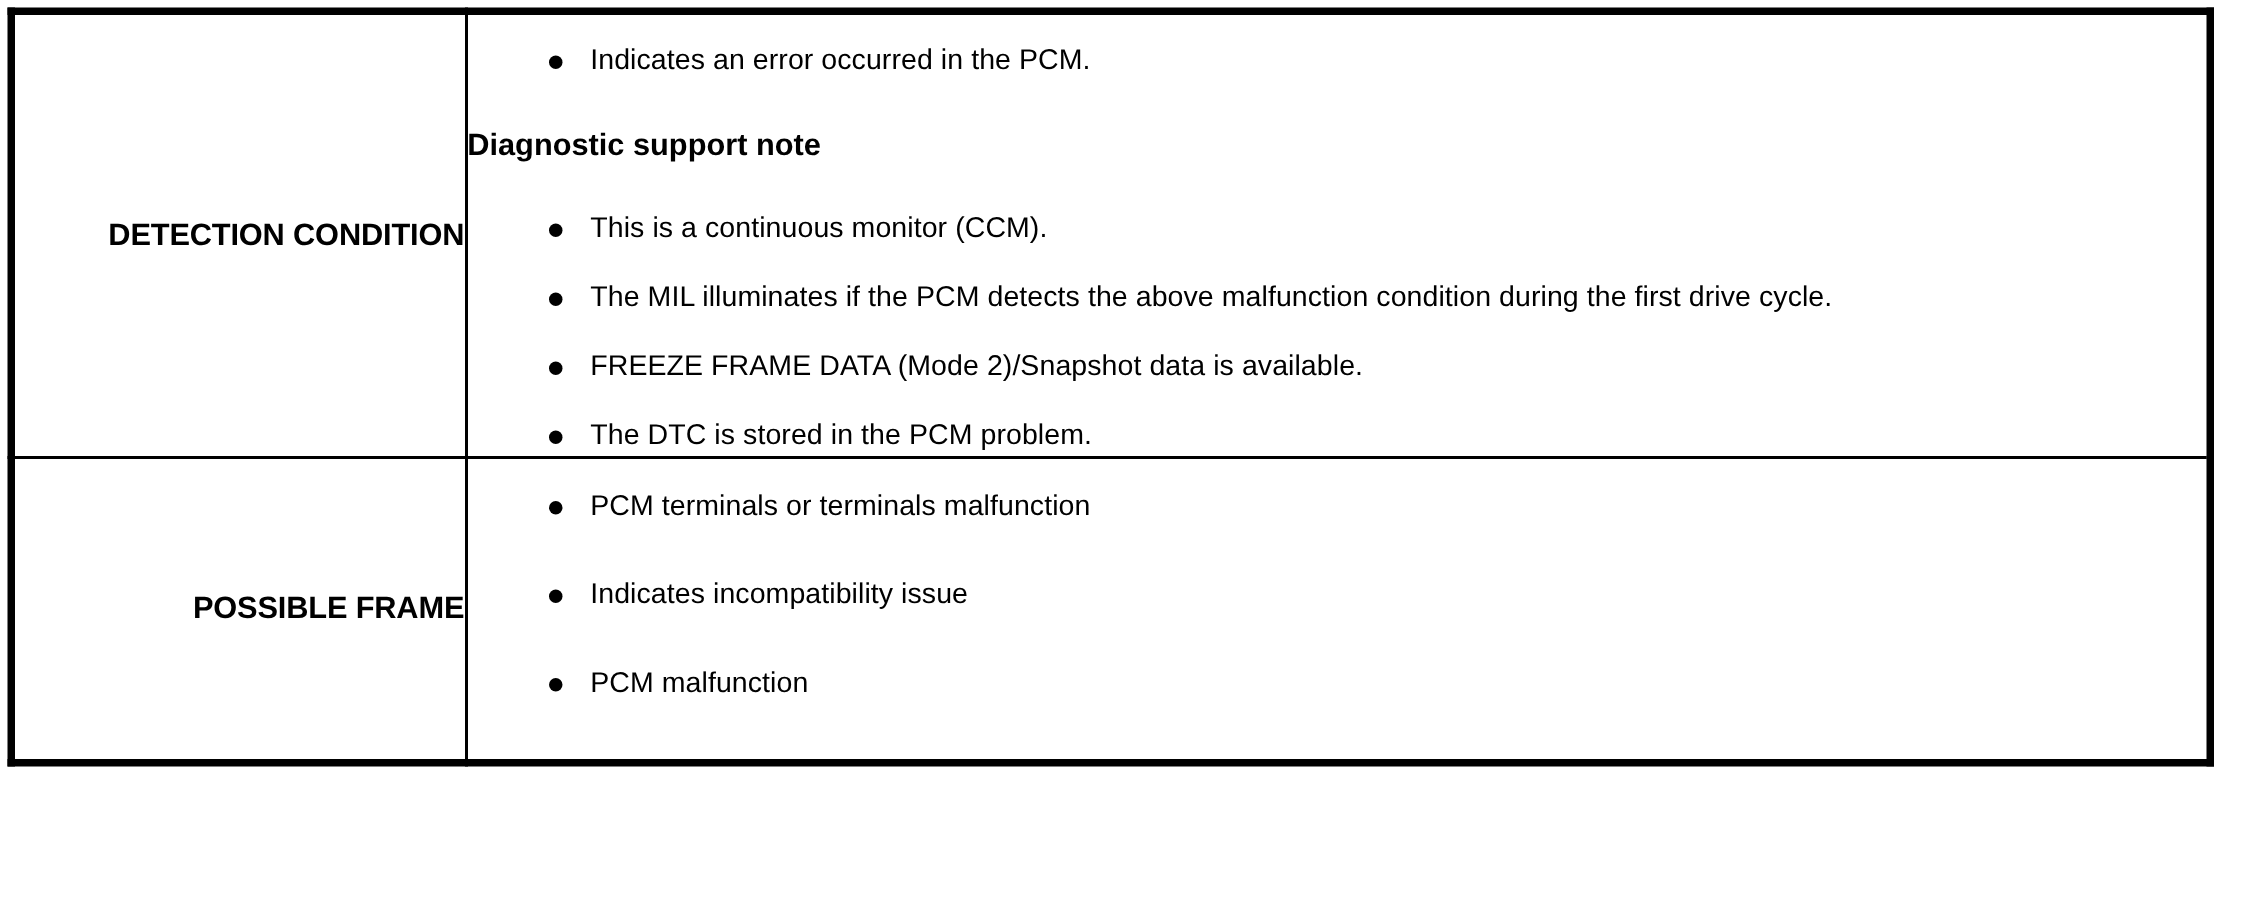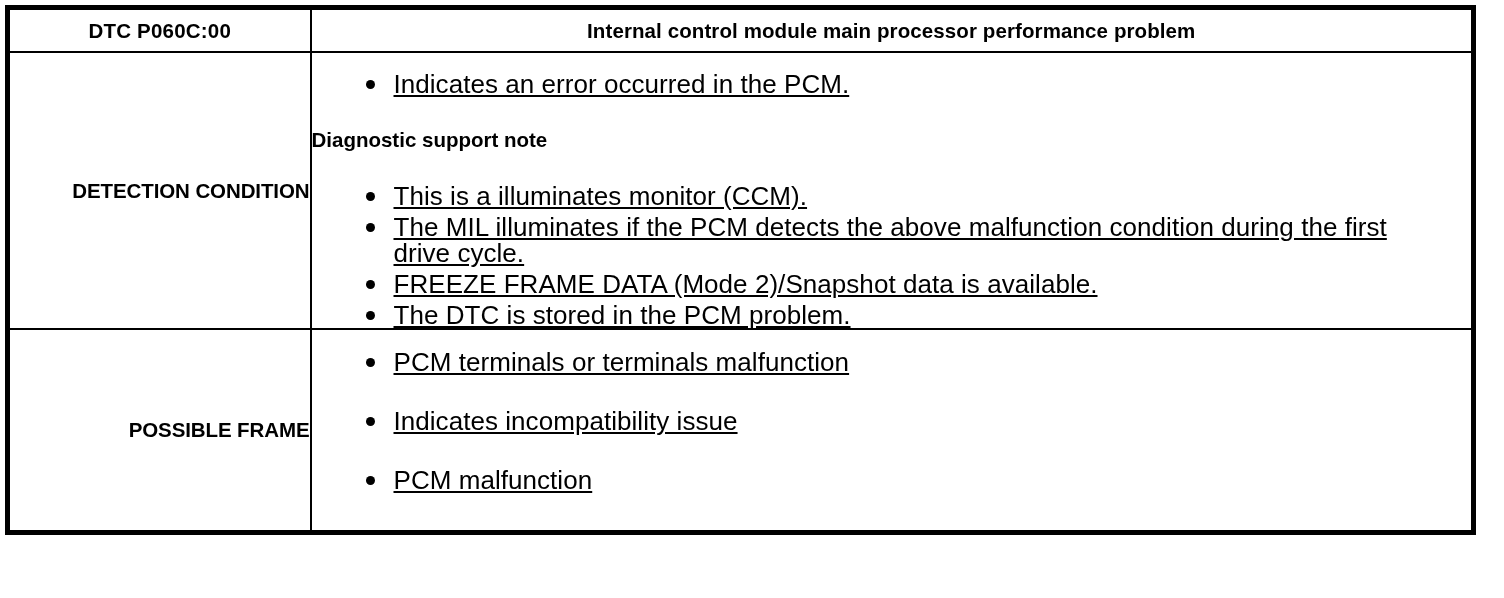--- a/index.html
+++ b/index.html
@@ -80,40 +80,39 @@
     vertical-align: top;
   }
   .bullet-list {
     list-style: none;
     margin: 0;
     padding: 0;
   }
   .bullet-item {
     position: relative;
     padding-left: 82px;
-    font-size: 26px;
+    font-size: 19px;
     line-height: 26px;
     letter-spacing: 0.05px;
-    text-decoration: underline;
   }
   .bullet-item .dot {
     position: absolute;
     left: 54px;
     top: 9px;
     width: 9px;
     height: 9px;
     border-radius: 50%;
     background: #000000;
   }
   .bullet-item .btext {
     display: block;
   }
 
   
-  .dc-list .bullet-item { margin-top: 5px; }
+  .dc-list .bullet-item { margin-top: 20px; }
   .dc-list .bullet-item:first-child { margin-top: 18px; }
   .dc-list .note-item {
     font-size: 20.5px;
     line-height: 26px;
     font-weight: bold;
     margin-top: 30px;
   }
   .dc-list .bullet-item.after-note { margin-top: 30px; }
 
   
@@ -128,41 +127,37 @@
 
 <div id="page">
 
   <table class="dtc-table">
     <colgroup>
       <col class="col-label">
       <col>
     </colgroup>
     <tbody>
 
-      <tr>
-        <td class="dtc-code-cell">DTC P060C:00</td>
-        <td class="dtc-desc-cell">Internal control module main processor performance problem</td>
-      </tr>
 
 
       <tr>
         <td class="section-label-cell">DETECTION CONDITION</td>
         <td class="content-cell">
           <ul class="bullet-list dc-list">
 
             <li class="bullet-item">
               <span class="dot"></span>
               <span class="btext">Indicates an error occurred in the PCM.</span>
             </li>
 
             <li class="note-item">Diagnostic support note</li>
 
             <li class="bullet-item after-note">
               <span class="dot"></span>
-              <span class="btext">This is a illuminates monitor (CCM).</span>
+              <span class="btext">This is a continuous monitor (CCM).</span>
             </li>
 
             <li class="bullet-item">
               <span class="dot"></span>
               <span class="btext wrap-text">The MIL illuminates if the PCM detects the above malfunction condition during the first drive cycle.</span>
             </li>
 
             <li class="bullet-item">
               <span class="dot"></span>
               <span class="btext">FREEZE FRAME DATA (Mode 2)/Snapshot data is available.</span>

